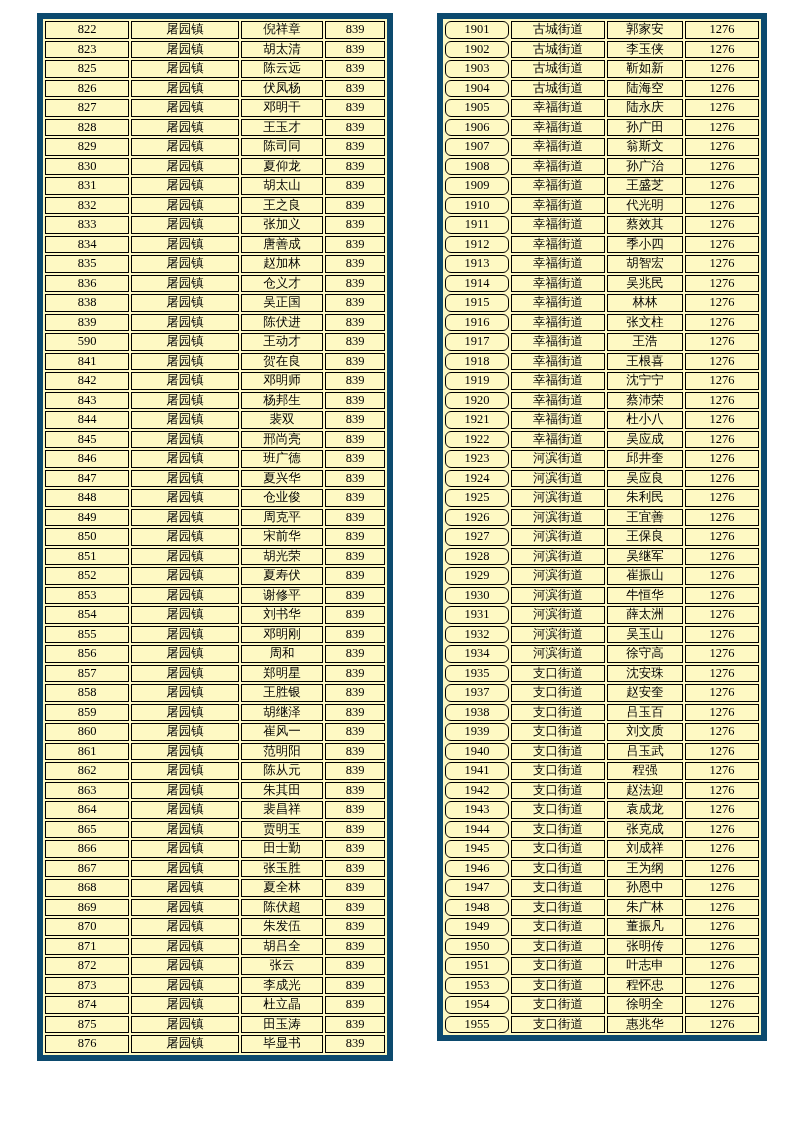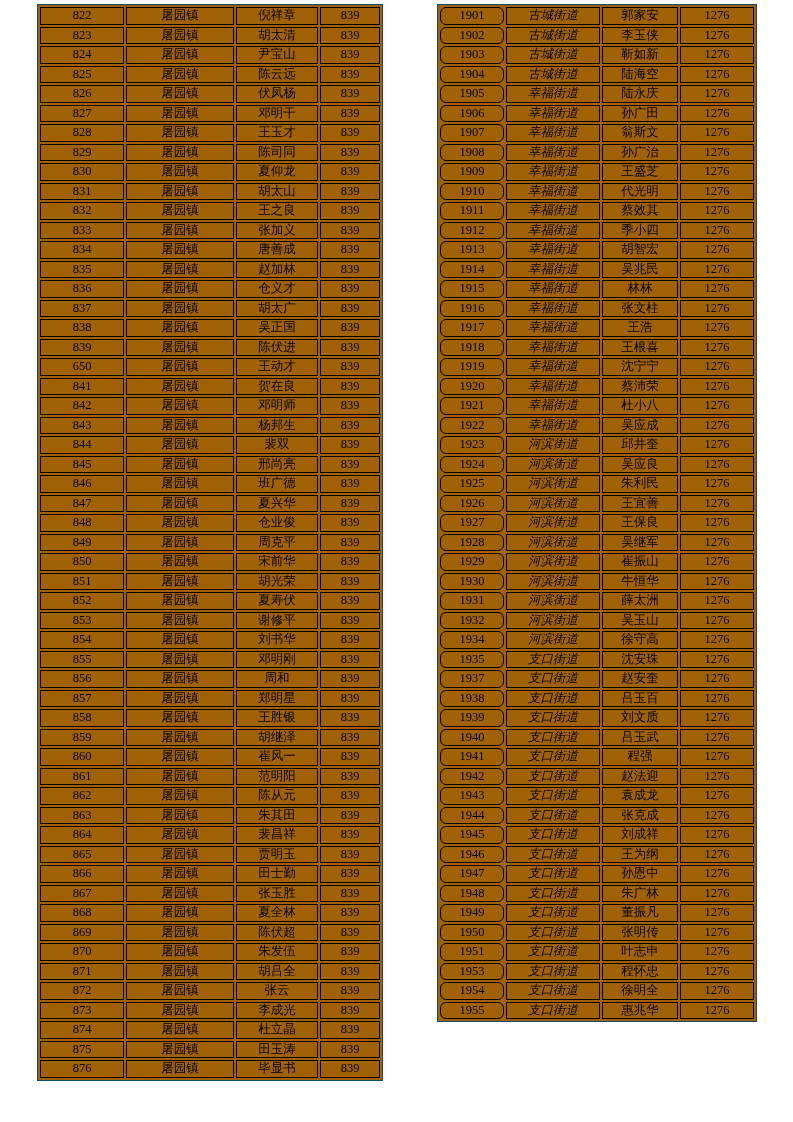--- a/index.html
+++ b/index.html
@@ -15,26 +15,26 @@
   }
   .page {
     position: relative;
     width: 793px;
     height: 1122px;
     background: #ffffff;
     overflow: hidden;
   }
   table.tbl {
     position: absolute;
-    top: 4px;
+    top: 13px;
     border-collapse: separate;
     border-spacing: 2px;
-    border: 1px solid #0c4a6e;
+    border: 6px solid #0c4a6e;
     table-layout: fixed;
-    background: #a16207;
+    background: #fef9c3;
   }
   table.tbl td {
     border: 1px solid #000000;
     height: 15.5px;
     padding: 0;
     text-align: center;
     vertical-align: middle;
     font-size: 12.5px;
     line-height: 15.5px;
     color: #000000;
@@ -43,21 +43,21 @@
   }
   table.left-tbl  { left: 37px; }
   table.right-tbl { left: 437px; }
 
   .left-tbl  td:nth-child(1) { width: 82px; }
   .left-tbl  td:nth-child(2) { width: 106px; margin-left: 21px; }
   .left-tbl  td:nth-child(3) { width: 80px; margin-left: 28px; }
   .left-tbl  td:nth-child(4) { width: 58px; }
 
   .right-tbl td:nth-child(1) { width: 62px; border-radius: 6px; }
-  .right-tbl td:nth-child(2) { width: 92px; font-style: italic; }
+  .right-tbl td:nth-child(2) { width: 92px; }
   .right-tbl td:nth-child(3) { width: 74px; }
   .right-tbl td:nth-child(4) { width: 72px; }
 </style>
 </head>
 <body>
 
 <div class="page">
   <table class="tbl left-tbl">
       <tbody>
         <tr>
@@ -66,26 +66,20 @@
           <td>倪祥章</td>
           <td>839</td>
         </tr>
         <tr>
           <td>823</td>
           <td>屠园镇</td>
           <td>胡太清</td>
           <td>839</td>
         </tr>
         <tr>
-          <td>824</td>
-          <td>屠园镇</td>
-          <td>尹宝山</td>
-          <td>839</td>
-        </tr>
-        <tr>
           <td>825</td>
           <td>屠园镇</td>
           <td>陈云远</td>
           <td>839</td>
         </tr>
         <tr>
           <td>826</td>
           <td>屠园镇</td>
           <td>伏凤杨</td>
           <td>839</td>
@@ -144,39 +138,33 @@
           <td>赵加林</td>
           <td>839</td>
         </tr>
         <tr>
           <td>836</td>
           <td>屠园镇</td>
           <td>仓义才</td>
           <td>839</td>
         </tr>
         <tr>
-          <td>837</td>
-          <td>屠园镇</td>
-          <td>胡太广</td>
-          <td>839</td>
-        </tr>
-        <tr>
           <td>838</td>
           <td>屠园镇</td>
           <td>吴正国</td>
           <td>839</td>
         </tr>
         <tr>
           <td>839</td>
           <td>屠园镇</td>
           <td>陈伏进</td>
           <td>839</td>
         </tr>
         <tr>
-          <td>650</td>
+          <td>590</td>
           <td>屠园镇</td>
           <td>王动才</td>
           <td>839</td>
         </tr>
         <tr>
           <td>841</td>
           <td>屠园镇</td>
           <td>贺在良</td>
           <td>839</td>
         </tr>

